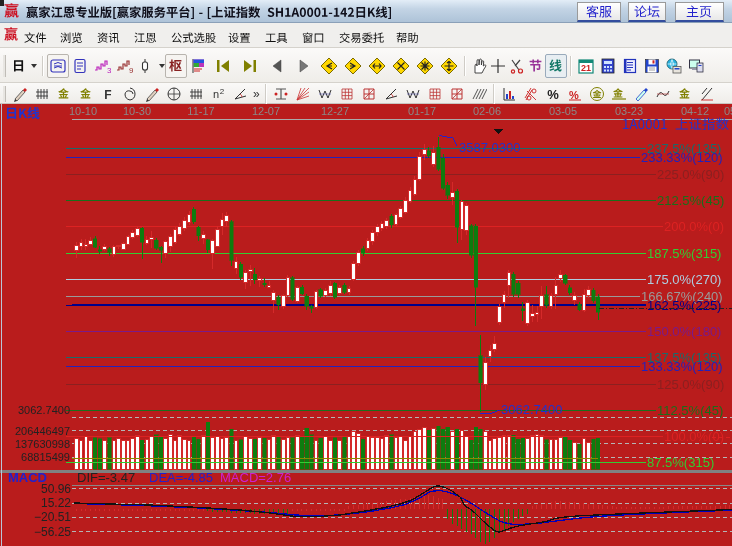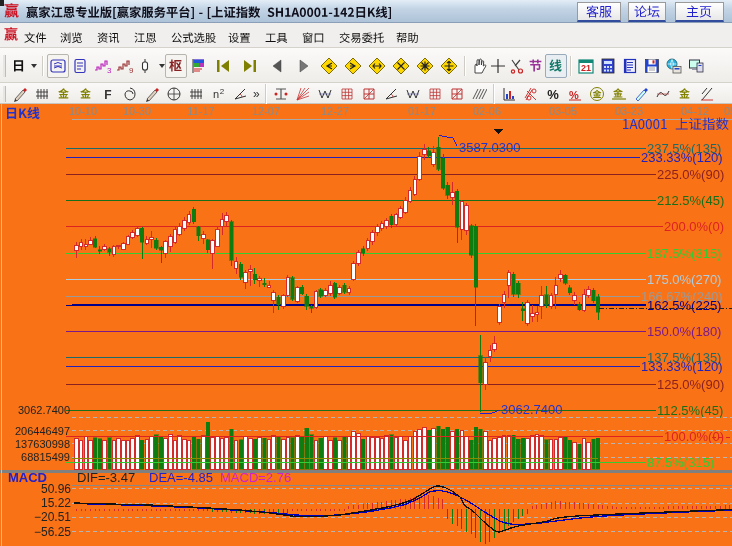--- a/index.html
+++ b/index.html
@@ -29,21 +29,21 @@
 .ic.dw { width:24px; }
 .ic.mw { width:19px; }
 .ic.bord { border:1px solid #b8b4ae; background:#f6f4f1; border-radius:2px; }
 .ic.bord2 { border:1px solid #9ab; background:#e8eef2; border-radius:2px; }
 .jc { width:22px; height:18px; display:inline-flex; align-items:center; justify-content:center; }
 .sep { width:2px; height:20px; border-left:1px solid #cfccc6; border-right:1px solid #ffffff; margin:0 3px; }
 .grip { width:3px; height:22px; border-left:2px solid #e8e6e2; border-right:1px solid #c0bdb7; margin:0 3px 0 1px; }
 .grip.g2 { height:16px; }
 .dar { width:0; height:0; border-left:3.5px solid transparent; border-right:3.5px solid transparent;
   border-top:4px solid #333; margin-left:5px; }
-#content { position:absolute; left:0; top:104px; width:732px; height:442px; background:#f97316; }
+#content { position:absolute; left:0; top:104px; width:732px; height:442px; background:#b91c1c; }
 </style></head>
 <body>
 <div id="page">
  <div id="titlebar">
   <div id="corner"></div>
   <div id="tlogo"><svg width="16" height="16" viewBox="0 0 16 16">
           <path d="M4.1 5.6H10.9V6.1H4.1ZM2.5 4.6V7.1H12.6V4.6ZM5.3 7.5V11.9H6.3V8.6H8.1V11.8H9.2V7.5ZM3.6 8.6V9.3H2.7V8.6ZM6.8 9.1C6.7 11.5 6.5 12.8 4.9 13.5L4.9 13.2V7.5H1.5V10C1.5 11.1 1.3 12.7 0.4 13.8C0.7 13.9 1.2 14.3 1.4 14.5C2 13.9 2.3 13 2.5 12.1H3.6V13.2C3.6 13.3 3.6 13.4 3.4 13.4C3.3 13.4 2.9 13.4 2.5 13.4C2.6 13.7 2.8 14.2 2.8 14.5C3.5 14.5 4 14.5 4.4 14.3C4.7 14.2 4.8 14 4.9 13.7C5.1 13.9 5.3 14.3 5.4 14.5C6.3 14.1 6.8 13.5 7.2 12.8C7.6 13.1 8 13.5 8.2 13.8L9 12.9C8.7 12.6 8 12 7.5 11.7C7.7 11 7.7 10.1 7.8 9.1ZM3.6 10.4V11.1H2.7L2.7 10.4ZM6.4 0.6 6.7 1.3H0.5V2.5H2.4V4.1H13.5V3H3.8V2.5H14.5V1.3H8.6C8.5 1 8.3 0.6 8.1 0.3ZM10.8 8.7H12V11C11.8 10.5 11.5 9.8 11.3 9.3L10.8 9.5ZM9.6 7.5V10C9.6 11.2 9.4 12.7 8.5 13.8C8.8 14 9.3 14.3 9.5 14.6C10.4 13.5 10.7 12 10.8 10.7C11 11.3 11.2 12 11.3 12.4L12 12.2V12.7C12 13.7 12 13.9 12.2 14.2C12.4 14.4 12.7 14.4 13 14.4C13.1 14.4 13.3 14.4 13.5 14.4C13.7 14.4 13.9 14.4 14.1 14.3C14.3 14.2 14.4 14 14.5 13.8C14.5 13.5 14.6 12.9 14.6 12.4C14.3 12.3 13.9 12.1 13.7 11.9C13.7 12.4 13.7 12.8 13.7 13C13.6 13.2 13.6 13.3 13.6 13.3C13.6 13.3 13.5 13.3 13.5 13.3C13.4 13.3 13.4 13.3 13.3 13.3C13.3 13.3 13.2 13.3 13.2 13.3C13.2 13.2 13.2 13 13.2 12.8V7.5Z" fill="#cc1122"></path>
         </svg></div>
   <div id="ttext"><svg width="367" height="13" viewBox="0 0 367 13">
           <path d="M3.3 4.6H9V5H3.3ZM2 3.7V5.8H10.3V3.7ZM4.4 6.1V9.8H5.2V7.1H6.6V9.7H7.5V6.1ZM3 7.1V7.6H2.2V7.1ZM5.5 7.5C5.5 9.4 5.3 10.5 4 11.1L4 10.8V6.1H1.2V8.2C1.2 9.1 1.1 10.4 0.3 11.3C0.5 11.4 1 11.7 1.2 11.9C1.6 11.4 1.9 10.7 2.1 10H3V10.8C3 10.9 2.9 11 2.8 11C2.7 11 2.4 11 2 11C2.1 11.2 2.3 11.6 2.3 11.9C2.9 11.9 3.3 11.9 3.6 11.7C3.8 11.6 3.9 11.5 4 11.2C4.2 11.4 4.4 11.7 4.5 11.9C5.2 11.6 5.6 11.1 5.9 10.5C6.2 10.8 6.6 11.1 6.7 11.3L7.4 10.6C7.1 10.3 6.6 9.9 6.2 9.6C6.3 9 6.3 8.3 6.4 7.5ZM3 8.5V9.1H2.2L2.2 8.5ZM5.3 0.5 5.5 1.1H0.4V2H1.9V3.4H11V2.4H3.1V2H11.9V1.1H7.1C7 0.8 6.8 0.5 6.7 0.3ZM8.8 7.1H9.8V9.1C9.6 8.6 9.4 8.1 9.2 7.7L8.8 7.8ZM7.8 6.1V8.2C7.8 9.2 7.7 10.4 6.9 11.4C7.2 11.5 7.6 11.8 7.8 11.9C8.5 11.1 8.8 9.9 8.8 8.8C9 9.3 9.2 9.8 9.3 10.2L9.8 10V10.4C9.8 11.2 9.9 11.4 10 11.6C10.2 11.8 10.4 11.8 10.6 11.8C10.8 11.8 10.9 11.8 11.1 11.8C11.2 11.8 11.4 11.8 11.5 11.7C11.7 11.6 11.8 11.5 11.9 11.3C11.9 11.1 12 10.6 12 10.2C11.7 10.1 11.4 10 11.3 9.8C11.3 10.2 11.2 10.5 11.2 10.7C11.2 10.8 11.2 10.9 11.1 10.9C11.1 10.9 11.1 10.9 11 10.9C11 10.9 11 10.9 10.9 10.9C10.9 10.9 10.8 10.9 10.8 10.9C10.8 10.8 10.8 10.7 10.8 10.5V6.1Z M17.3 0.7C17.4 0.9 17.5 1.1 17.6 1.4H13.1V4.2H14.6V2.7H22.3V4.2H23.8V1.4H19.4C19.3 1 19.1 0.6 18.9 0.2ZM21.8 4.8C21.2 5.4 20.3 6.1 19.5 6.7C19.2 6.1 18.9 5.6 18.4 5.2C18.7 5 18.9 4.8 19.2 4.6H21.9V3.4H15V4.6H17.1C16 5.2 14.5 5.7 13.1 6C13.4 6.2 13.7 6.9 13.9 7.1C15 6.8 16.2 6.4 17.3 5.8C17.4 6 17.5 6.1 17.7 6.2C16.6 7 14.6 7.7 13 8.1C13.3 8.4 13.6 8.9 13.8 9.2C15.2 8.8 17 8 18.2 7.2C18.3 7.3 18.4 7.5 18.4 7.7C17.2 8.7 14.8 9.7 12.9 10.2C13.1 10.5 13.5 11 13.6 11.4C15.3 10.9 17.2 10 18.6 9C18.6 9.6 18.5 10.1 18.3 10.3C18.1 10.5 17.9 10.6 17.6 10.6C17.3 10.6 16.9 10.6 16.5 10.5C16.7 10.9 16.9 11.5 16.9 11.9C17.2 11.9 17.6 11.9 17.9 11.9C18.5 11.9 18.9 11.8 19.3 11.3C20 10.8 20.3 9.4 19.9 7.9L20.3 7.7C20.9 9.4 21.9 10.7 23.4 11.4C23.6 11 24 10.5 24.3 10.2C22.9 9.6 21.9 8.4 21.5 6.9C22 6.6 22.6 6.2 23.1 5.8Z M25.8 1.6C26.5 2 27.5 2.7 27.9 3.1L28.8 1.9C28.3 1.5 27.3 0.9 26.6 0.6ZM25 5C25.8 5.4 26.8 6 27.3 6.3L28.2 5.1C27.6 4.8 26.5 4.2 25.8 3.9ZM25.5 10.8 26.7 11.8C27.4 10.6 28.2 9.2 28.9 7.9L27.8 6.9C27.1 8.3 26.1 9.9 25.5 10.8ZM28.4 9.7V11.2H36.5V9.7H33.2V2.9H36V1.4H29.1V2.9H31.6V9.7Z M40.1 1.9H46V6.1H40.1ZM40.2 8V10C40.2 11.3 40.6 11.7 42.3 11.7C42.6 11.7 44 11.7 44.4 11.7C45.7 11.7 46.1 11.2 46.3 9.4C45.9 9.3 45.3 9.1 45 8.8C44.9 10.2 44.8 10.4 44.3 10.4C43.9 10.4 42.7 10.4 42.4 10.4C41.8 10.4 41.7 10.3 41.7 9.9V8ZM45.7 8.3C46.4 9.2 47.1 10.4 47.4 11.1L48.8 10.5C48.5 9.7 47.7 8.5 46.9 7.7ZM38.6 7.9C38.3 8.9 37.8 9.9 37.3 10.6L38.6 11.4C39.2 10.6 39.6 9.4 39.9 8.5ZM42.1 7.9C42.6 8.5 43.2 9.3 43.4 9.9L44.7 9.3C44.5 8.7 43.8 7.9 43.3 7.3H47.6V0.7H38.6V7.3H43.2ZM42.4 2.1C42.4 2.4 42.4 2.6 42.3 2.8H40.6V3.9H42C41.7 4.4 41.2 4.8 40.3 5.1C40.5 5.3 40.8 5.7 40.9 6C41.9 5.7 42.5 5.2 42.9 4.7C43.6 5.1 44.4 5.7 44.8 6L45.6 5.2C45.1 4.8 44.3 4.3 43.6 3.9H45.5V2.8H43.6L43.7 2.1Z M54.1 0.3 53.8 1.5H50.8V2.9H53.4L53.1 4H49.8V5.4H52.7C52.5 6.3 52.2 7.1 52 7.8L53.1 7.8H53.5H57.4C56.9 8.3 56.3 8.9 55.7 9.4C54.8 9.1 53.8 8.8 53 8.6L52.2 9.8C54.2 10.3 56.9 11.3 58.1 12L59 10.7C58.5 10.5 57.9 10.2 57.3 10C58.3 9 59.4 7.9 60.2 7L59.1 6.3L58.8 6.4H54L54.3 5.4H60.8V4H54.7L55 2.9H59.9V1.5H55.4L55.6 0.5Z M62.3 3.4C62.8 4.9 63.5 6.9 63.8 8.1L65.2 7.5C64.9 6.4 64.2 4.4 63.6 3ZM71.7 3C71.4 4.4 70.6 6.2 70 7.3V0.5H68.5V9.9H66.8V0.5H65.3V9.9H62.1V11.4H73.2V9.9H70V7.6L71.1 8.1C71.8 6.9 72.5 5.2 73.1 3.6Z M74.9 0.7V5.5C74.9 7.2 74.8 9.6 74.1 11.1C74.4 11.3 74.9 11.7 75.1 12C75.8 10.8 76.1 9.2 76.2 7.6H77.3V11.9H78.7V6.3H76.2L76.3 5.5V4.9H79.3V3.6H78.4V0.4H77.1V3.6H76.3V0.7ZM83.9 5.1C83.7 6.1 83.4 7 83 7.8C82.6 7 82.3 6.1 82.1 5.1ZM79.7 1.1V5.3C79.7 7 79.6 9.6 78.7 11.2C79 11.4 79.6 11.8 79.8 12.1C80 11.7 80.2 11.3 80.4 10.9C80.6 11.2 81 11.7 81.1 12C81.9 11.6 82.5 11 83.1 10.4C83.6 11 84.1 11.6 84.8 12C85 11.6 85.4 11.1 85.8 10.8C85 10.4 84.4 9.9 83.9 9.2C84.7 7.8 85.2 6.1 85.4 3.9L84.6 3.7L84.3 3.8H81.1V2.3C82.6 2.2 84.3 2 85.6 1.7L84.8 0.4C83.5 0.8 81.5 1 79.7 1.1ZM82.3 9.1C81.8 9.8 81.1 10.3 80.4 10.7C80.9 9.2 81 7.3 81.1 5.8C81.4 7 81.8 8.1 82.3 9.1Z M87.3 12.9H90.2V12H88.7V1.9H90.2V0.9H87.3Z M94.1 4.6H99.7V5H94.1ZM92.8 3.7V5.8H101.1V3.7ZM95.1 6.1V9.8H95.9V7.1H97.4V9.7H98.3V6.1ZM93.7 7.1V7.6H93V7.1ZM96.3 7.5C96.2 9.4 96 10.5 94.7 11.1L94.8 10.8V6.1H91.9V8.2C91.9 9.1 91.9 10.4 91 11.3C91.3 11.4 91.7 11.7 91.9 11.9C92.4 11.4 92.7 10.7 92.8 10H93.7V10.8C93.7 10.9 93.7 11 93.6 11C93.5 11 93.1 11 92.8 11C92.9 11.2 93 11.6 93 11.9C93.7 11.9 94.1 11.9 94.4 11.7C94.6 11.6 94.7 11.5 94.7 11.2C94.9 11.4 95.1 11.7 95.2 11.9C95.9 11.6 96.3 11.1 96.6 10.5C97 10.8 97.3 11.1 97.5 11.3L98.1 10.6C97.9 10.3 97.3 9.9 96.9 9.6C97 9 97.1 8.3 97.1 7.5ZM93.7 8.5V9.1H92.9L93 8.5ZM96 0.5 96.2 1.1H91.1V2H92.7V3.4H101.8V2.4H93.9V2H102.6V1.1H97.8C97.7 0.8 97.6 0.5 97.4 0.3ZM99.6 7.1H100.6V9.1C100.4 8.6 100.2 8.1 100 7.7L99.6 7.8ZM98.6 6.1V8.2C98.6 9.2 98.5 10.4 97.7 11.4C97.9 11.5 98.4 11.8 98.6 11.9C99.3 11.1 99.5 9.9 99.6 8.8C99.8 9.3 99.9 9.8 100 10.2L100.6 10V10.4C100.6 11.2 100.6 11.4 100.8 11.6C100.9 11.8 101.2 11.8 101.4 11.8C101.5 11.8 101.7 11.8 101.8 11.8C102 11.8 102.2 11.8 102.3 11.7C102.5 11.6 102.6 11.5 102.6 11.3C102.7 11.1 102.7 10.6 102.7 10.2C102.5 10.1 102.2 10 102 9.8C102 10.2 102 10.5 102 10.7C101.9 10.8 101.9 10.9 101.9 10.9C101.9 10.9 101.8 10.9 101.8 10.9C101.7 10.9 101.7 10.9 101.7 10.9C101.6 10.9 101.6 10.9 101.6 10.9C101.6 10.8 101.6 10.7 101.6 10.5V6.1Z M108.1 0.7C108.2 0.9 108.3 1.1 108.4 1.4H103.9V4.2H105.3V2.7H113V4.2H114.6V1.4H110.2C110 1 109.8 0.6 109.6 0.2ZM112.6 4.8C112 5.4 111.1 6.1 110.2 6.7C110 6.1 109.6 5.6 109.2 5.2C109.4 5 109.7 4.8 109.9 4.6H112.6V3.4H105.7V4.6H107.9C106.7 5.2 105.3 5.7 103.9 6C104.1 6.2 104.5 6.9 104.6 7.1C105.8 6.8 107 6.4 108.1 5.8C108.2 6 108.3 6.1 108.4 6.2C107.3 7 105.3 7.7 103.8 8.1C104 8.4 104.3 8.9 104.5 9.2C105.9 8.8 107.7 8 109 7.2C109 7.3 109.1 7.5 109.2 7.7C107.9 8.7 105.5 9.7 103.6 10.2C103.9 10.5 104.2 11 104.4 11.4C106 10.9 107.9 10 109.4 9C109.4 9.6 109.2 10.1 109 10.3C108.8 10.5 108.6 10.6 108.3 10.6C108 10.6 107.7 10.6 107.2 10.5C107.5 10.9 107.6 11.5 107.6 11.9C108 11.9 108.3 11.9 108.6 11.9C109.3 11.9 109.7 11.8 110.1 11.3C110.7 10.8 111 9.4 110.7 7.9L111 7.7C111.7 9.4 112.6 10.7 114.1 11.4C114.3 11 114.8 10.5 115.1 10.2C113.7 9.6 112.7 8.4 112.2 6.9C112.8 6.6 113.3 6.2 113.8 5.8Z M116.5 0.8V5.3C116.5 7.1 116.4 9.6 115.6 11.3C116 11.4 116.6 11.7 116.8 11.9C117.4 10.8 117.6 9.3 117.7 7.8H119V10.3C119 10.5 118.9 10.5 118.8 10.5C118.6 10.5 118.2 10.5 117.7 10.5C117.9 10.9 118.1 11.5 118.1 11.9C118.9 11.9 119.5 11.9 119.9 11.6C120.3 11.4 120.4 11 120.4 10.3V0.8ZM117.8 2.2H119V3.6H117.8ZM117.8 5H119V6.5H117.8L117.8 5.3ZM125.5 6.4C125.3 7.1 125.1 7.8 124.7 8.4C124.3 7.8 124 7.1 123.8 6.4ZM121 0.8V11.9H122.4V10.9C122.7 11.2 123 11.6 123.2 11.9C123.8 11.5 124.3 11.1 124.8 10.6C125.3 11.1 125.9 11.6 126.5 11.9C126.8 11.6 127.2 11.1 127.5 10.8C126.8 10.5 126.2 10 125.6 9.5C126.3 8.4 126.8 7 127.1 5.3L126.2 5.1L126 5.1H122.4V2.2H125.3V3.2C125.3 3.3 125.3 3.4 125.1 3.4C124.9 3.4 124.1 3.4 123.5 3.3C123.7 3.7 123.9 4.2 123.9 4.6C124.9 4.6 125.6 4.6 126.1 4.4C126.6 4.2 126.7 3.8 126.7 3.2V0.8ZM122.5 6.4C122.9 7.6 123.3 8.6 123.9 9.5C123.5 10 123 10.5 122.4 10.8V6.4Z M132.8 6.2C132.7 6.6 132.7 6.9 132.6 7.2H129.1V8.5H132C131.3 9.6 130.1 10.3 128.3 10.7C128.5 11 129 11.6 129.1 11.9C131.4 11.3 132.8 10.3 133.7 8.5H137C136.8 9.6 136.6 10.2 136.3 10.4C136.1 10.6 136 10.6 135.7 10.6C135.3 10.6 134.5 10.6 133.6 10.5C133.9 10.8 134.1 11.4 134.1 11.8C134.9 11.8 135.7 11.8 136.2 11.8C136.7 11.7 137.1 11.6 137.5 11.3C137.9 10.9 138.2 9.9 138.5 7.8C138.6 7.6 138.6 7.2 138.6 7.2H134.1C134.2 6.9 134.3 6.6 134.3 6.3ZM136.3 2.8C135.6 3.3 134.8 3.8 133.8 4.1C133 3.8 132.3 3.4 131.8 2.8L131.8 2.8ZM132.1 0.4C131.5 1.4 130.3 2.5 128.5 3.3C128.8 3.6 129.2 4.1 129.4 4.5C129.9 4.2 130.4 3.9 130.8 3.6C131.2 4 131.6 4.3 132.1 4.6C130.9 4.9 129.5 5.2 128.2 5.3C128.4 5.6 128.6 6.2 128.7 6.5C130.5 6.3 132.2 6 133.8 5.4C135.2 6 136.9 6.3 138.8 6.4C139 6 139.3 5.4 139.6 5.1C138.2 5.1 136.8 4.9 135.7 4.7C136.9 4 138 3.1 138.7 2.1L137.8 1.5L137.6 1.5H133C133.2 1.3 133.4 1 133.6 0.7Z M141.9 3.4C142.3 4.2 142.7 5.3 142.8 6L144.3 5.5C144.1 4.8 143.7 3.8 143.3 3ZM148.9 3C148.7 3.8 148.2 4.8 147.8 5.6L149.1 5.9C149.6 5.3 150.1 4.3 150.5 3.4ZM140.5 6.3V7.8H145.3V11.9H146.9V7.8H151.7V6.3H146.9V2.6H151V1.1H141.2V2.6H145.3V6.3Z M154.2 6.5V11.9H155.7V11.3H161V11.9H162.6V6.5ZM155.7 9.9V7.9H161V9.9ZM153.8 5.7C154.5 5.4 155.4 5.4 161.9 5.1C162.2 5.4 162.4 5.8 162.6 6L163.8 5.1C163.2 4.1 161.7 2.6 160.6 1.5L159.4 2.3C159.9 2.7 160.4 3.3 160.8 3.8L155.8 4C156.7 3.1 157.7 2 158.5 0.8L157 0.2C156.1 1.6 154.8 3.1 154.4 3.5C154 3.9 153.7 4.2 153.3 4.2C153.5 4.6 153.8 5.4 153.8 5.7Z M165.1 12.9H167.9V0.9H165.1V1.9H166.6V12H165.1Z M173.2 8H176.5V6.7H173.2Z M181.8 12.9H184.6V12H183.1V1.9H184.6V0.9H181.8Z M190.1 0.5V9.8H185.7V11.3H196.9V9.8H191.7V5.6H196.1V4.1H191.7V0.5Z M198.5 1.5C199.1 2.1 200 2.9 200.4 3.4L201.4 2.4C201 1.9 200.1 1.1 199.4 0.6ZM201.8 10.1V11.5H209.4V10.1H206.9V6.7H208.9V5.3H206.9V2.5H209.1V1.1H202.2V2.5H205.4V10.1H204.2V4.5H202.7V10.1ZM198 4.2V5.6H199.4V9.1C199.4 9.9 198.9 10.5 198.6 10.8C198.9 10.9 199.4 11.4 199.5 11.7C199.7 11.4 200.2 11 202.4 9.1C202.2 8.8 202 8.2 201.8 7.8L200.8 8.6V4.2Z M219.9 0.9C219 1.3 217.8 1.7 216.6 2V0.4H215.1V3.7C215.1 5.2 215.5 5.6 217.3 5.6C217.6 5.6 219.3 5.6 219.7 5.6C221.1 5.6 221.5 5.1 221.7 3.4C221.3 3.3 220.7 3.1 220.3 2.8C220.3 4 220.2 4.2 219.6 4.2C219.1 4.2 217.7 4.2 217.4 4.2C216.7 4.2 216.6 4.2 216.6 3.7V3.2C218 2.9 219.7 2.5 220.9 2ZM216.5 9.4H219.6V10.2H216.5ZM216.5 8.3V7.5H219.6V8.3ZM215.1 6.3V11.9H216.5V11.4H219.6V11.9H221.1V6.3ZM211.8 0.4V2.7H210.2V4.1H211.8V6.3L210 6.7L210.4 8.1L211.8 7.7V10.3C211.8 10.5 211.7 10.6 211.5 10.6C211.4 10.6 210.9 10.6 210.4 10.6C210.6 10.9 210.7 11.5 210.8 11.9C211.7 11.9 212.2 11.9 212.7 11.6C213.1 11.4 213.2 11.1 213.2 10.3V7.3L214.7 6.9L214.5 5.6L213.2 5.9V4.1H214.5V2.7H213.2V0.4Z M227.3 0.5C227.1 1 226.7 1.7 226.5 2.1L227.4 2.5C227.7 2.1 228.1 1.6 228.5 1ZM226.7 7.9C226.4 8.3 226.1 8.7 225.8 9L224.8 8.5L225.2 7.9ZM223 9C223.6 9.2 224.2 9.5 224.8 9.8C224.1 10.3 223.3 10.6 222.4 10.8C222.6 11 222.9 11.6 223 11.9C224.2 11.6 225.2 11.1 226 10.5C226.3 10.7 226.7 11 226.9 11.2L227.8 10.2C227.6 10 227.2 9.8 226.9 9.6C227.6 8.9 228 8 228.3 6.9L227.5 6.7L227.3 6.7H225.8L226 6.2L224.7 6C224.6 6.2 224.5 6.5 224.4 6.7H222.8V7.9H223.7C223.5 8.3 223.3 8.7 223 9ZM222.9 1C223.2 1.5 223.5 2.1 223.6 2.6H222.6V3.7H224.4C223.8 4.3 223.1 4.9 222.3 5.2C222.6 5.4 222.9 5.9 223.1 6.2C223.7 5.9 224.4 5.4 224.9 4.8V5.9H226.3V4.6C226.8 5 227.2 5.4 227.5 5.6L228.3 4.6C228.1 4.4 227.4 4 226.8 3.7H228.6V2.6H226.3V0.4H224.9V2.6H223.7L224.7 2.1C224.6 1.7 224.3 1 223.9 0.6ZM229.6 0.4C229.3 2.6 228.8 4.7 227.8 6C228.1 6.2 228.6 6.7 228.8 6.9C229.1 6.6 229.3 6.2 229.5 5.8C229.7 6.8 230 7.6 230.4 8.4C229.7 9.4 228.8 10.2 227.6 10.8C227.8 11.1 228.2 11.7 228.3 12C229.5 11.4 230.4 10.7 231.1 9.7C231.6 10.6 232.3 11.3 233.2 11.8C233.4 11.5 233.8 10.9 234.1 10.7C233.2 10.1 232.5 9.4 231.9 8.4C232.5 7.2 232.9 5.7 233.1 4H233.9V2.6H230.6C230.7 2 230.8 1.3 230.9 0.6ZM231.7 4C231.6 5.1 231.4 6 231.1 6.8C230.8 5.9 230.5 5 230.4 4Z M245 11C247.1 11 248.3 9.7 248.3 8.2C248.3 6.9 247.6 6.2 246.5 5.8L245.3 5.3C244.5 5 243.9 4.7 243.9 4.1C243.9 3.5 244.4 3.1 245.2 3.1C245.9 3.1 246.5 3.4 247.1 3.9L248 2.7C247.3 2 246.2 1.5 245.2 1.5C243.3 1.5 242 2.7 242 4.2C242 5.5 242.9 6.2 243.9 6.6L245.1 7.1C245.9 7.5 246.5 7.7 246.5 8.4C246.5 9 246 9.4 245 9.4C244.2 9.4 243.3 9 242.7 8.4L241.6 9.7C242.5 10.5 243.7 11 245 11Z M249.9 10.8H251.7V6.9H255.2V10.8H257V1.7H255.2V5.3H251.7V1.7H249.9Z M259.1 10.8H264.6V9.3H262.9V1.7H261.5C261 2.1 260.4 2.3 259.4 2.5V3.6H261.1V9.3H259.1Z M265.3 10.8H267.2L267.8 8.5H270.7L271.4 10.8H273.3L270.4 1.7H268.2ZM268.2 7.1 268.5 6.1C268.7 5.1 269 4.1 269.2 3.1H269.3C269.6 4.1 269.8 5.1 270.1 6.1L270.4 7.1Z M276.9 11C278.7 11 280 9.4 280 6.2C280 3.1 278.7 1.5 276.9 1.5C275 1.5 273.8 3.1 273.8 6.2C273.8 9.4 275 11 276.9 11ZM276.9 9.6C276.1 9.6 275.5 8.8 275.5 6.2C275.5 3.7 276.1 2.9 276.9 2.9C277.7 2.9 278.3 3.7 278.3 6.2C278.3 8.8 277.7 9.6 276.9 9.6Z M284.1 11C286 11 287.2 9.4 287.2 6.2C287.2 3.1 286 1.5 284.1 1.5C282.3 1.5 281.1 3.1 281.1 6.2C281.1 9.4 282.3 11 284.1 11ZM284.1 9.6C283.4 9.6 282.8 8.8 282.8 6.2C282.8 3.7 283.4 2.9 284.1 2.9C284.9 2.9 285.5 3.7 285.5 6.2C285.5 8.8 284.9 9.6 284.1 9.6Z M291.4 11C293.3 11 294.5 9.4 294.5 6.2C294.5 3.1 293.3 1.5 291.4 1.5C289.5 1.5 288.3 3.1 288.3 6.2C288.3 9.4 289.5 11 291.4 11ZM291.4 9.6C290.6 9.6 290 8.8 290 6.2C290 3.7 290.6 2.9 291.4 2.9C292.2 2.9 292.8 3.7 292.8 6.2C292.8 8.8 292.2 9.6 291.4 9.6Z M296 10.8H301.5V9.3H299.8V1.7H298.5C297.9 2.1 297.3 2.3 296.3 2.5V3.6H298V9.3H296Z M302.9 8H306.2V6.7H302.9Z M307.8 10.8H313.3V9.3H311.6V1.7H310.3C309.7 2.1 309.1 2.3 308.2 2.5V3.6H309.8V9.3H307.8Z M318.2 10.8H319.9V8.5H321V7.1H319.9V1.7H317.7L314.4 7.2V8.5H318.2ZM318.2 7.1H316.1L317.5 4.8C317.8 4.3 318 3.8 318.3 3.3H318.3C318.3 3.9 318.2 4.7 318.2 5.2Z M321.9 10.8H328V9.3H326C325.6 9.3 325 9.3 324.5 9.4C326.2 7.8 327.5 6 327.5 4.4C327.5 2.7 326.4 1.5 324.7 1.5C323.4 1.5 322.6 2 321.8 2.9L322.8 3.9C323.2 3.4 323.8 3 324.4 3C325.3 3 325.8 3.5 325.8 4.4C325.8 5.9 324.4 7.6 321.9 9.8Z M332 6.7H337.5V9.5H332ZM332 5.3V2.6H337.5V5.3ZM330.5 1.1V11.8H332V11H337.5V11.8H339.1V1.1Z M342 10.8H343.8V8.3L345 6.7L347.4 10.8H349.4L346.1 5.3L348.9 1.7H346.9L343.9 5.7H343.8V1.7H342Z M349.9 10 350.2 11.4C351.4 10.9 352.9 10.4 354.4 9.9L354.1 8.7C352.6 9.2 351 9.7 349.9 10ZM358 1.3C358.5 1.6 359.2 2.1 359.6 2.4L360.5 1.6C360.1 1.3 359.4 0.8 358.9 0.5ZM350.3 5.7C350.5 5.6 350.7 5.6 351.8 5.4C351.4 6 351.1 6.5 350.9 6.7C350.5 7.1 350.2 7.4 349.9 7.5C350 7.8 350.3 8.5 350.3 8.7C350.7 8.6 351.2 8.4 354.2 7.8C354.1 7.5 354.2 7 354.2 6.6L352.3 6.9C353.1 5.9 353.9 4.8 354.6 3.6L353.4 2.9C353.2 3.3 352.9 3.8 352.7 4.2L351.6 4.2C352.3 3.3 353 2.2 353.5 1.1L352.1 0.4C351.6 1.8 350.8 3.3 350.5 3.7C350.3 4.1 350 4.3 349.8 4.4C349.9 4.8 350.2 5.5 350.3 5.7ZM359.9 6.5C359.6 7.1 359.1 7.6 358.6 8.1C358.5 7.6 358.3 7.1 358.2 6.5L361.1 6L360.8 4.7L358.1 5.2L358 4L360.8 3.6L360.5 2.3L357.9 2.7C357.8 1.9 357.8 1.1 357.8 0.3H356.4C356.4 1.2 356.4 2.1 356.4 2.9L354.7 3.2L354.9 4.5L356.5 4.3L356.7 5.5L354.4 5.9L354.6 7.2L356.8 6.8C357 7.6 357.1 8.4 357.3 9C356.3 9.7 355.2 10.2 354 10.5C354.3 10.9 354.7 11.4 354.8 11.8C355.9 11.4 356.9 10.9 357.8 10.3C358.3 11.3 358.9 11.9 359.7 11.9C360.7 11.9 361.1 11.5 361.3 10C361 9.8 360.6 9.5 360.3 9.2C360.2 10.2 360.1 10.5 359.9 10.5C359.6 10.5 359.3 10.1 359 9.5C359.9 8.8 360.6 8 361.2 7.1Z M362.2 12.9H365V0.9H362.2V1.9H363.7V12H362.2Z" fill="#10101c"></path>

